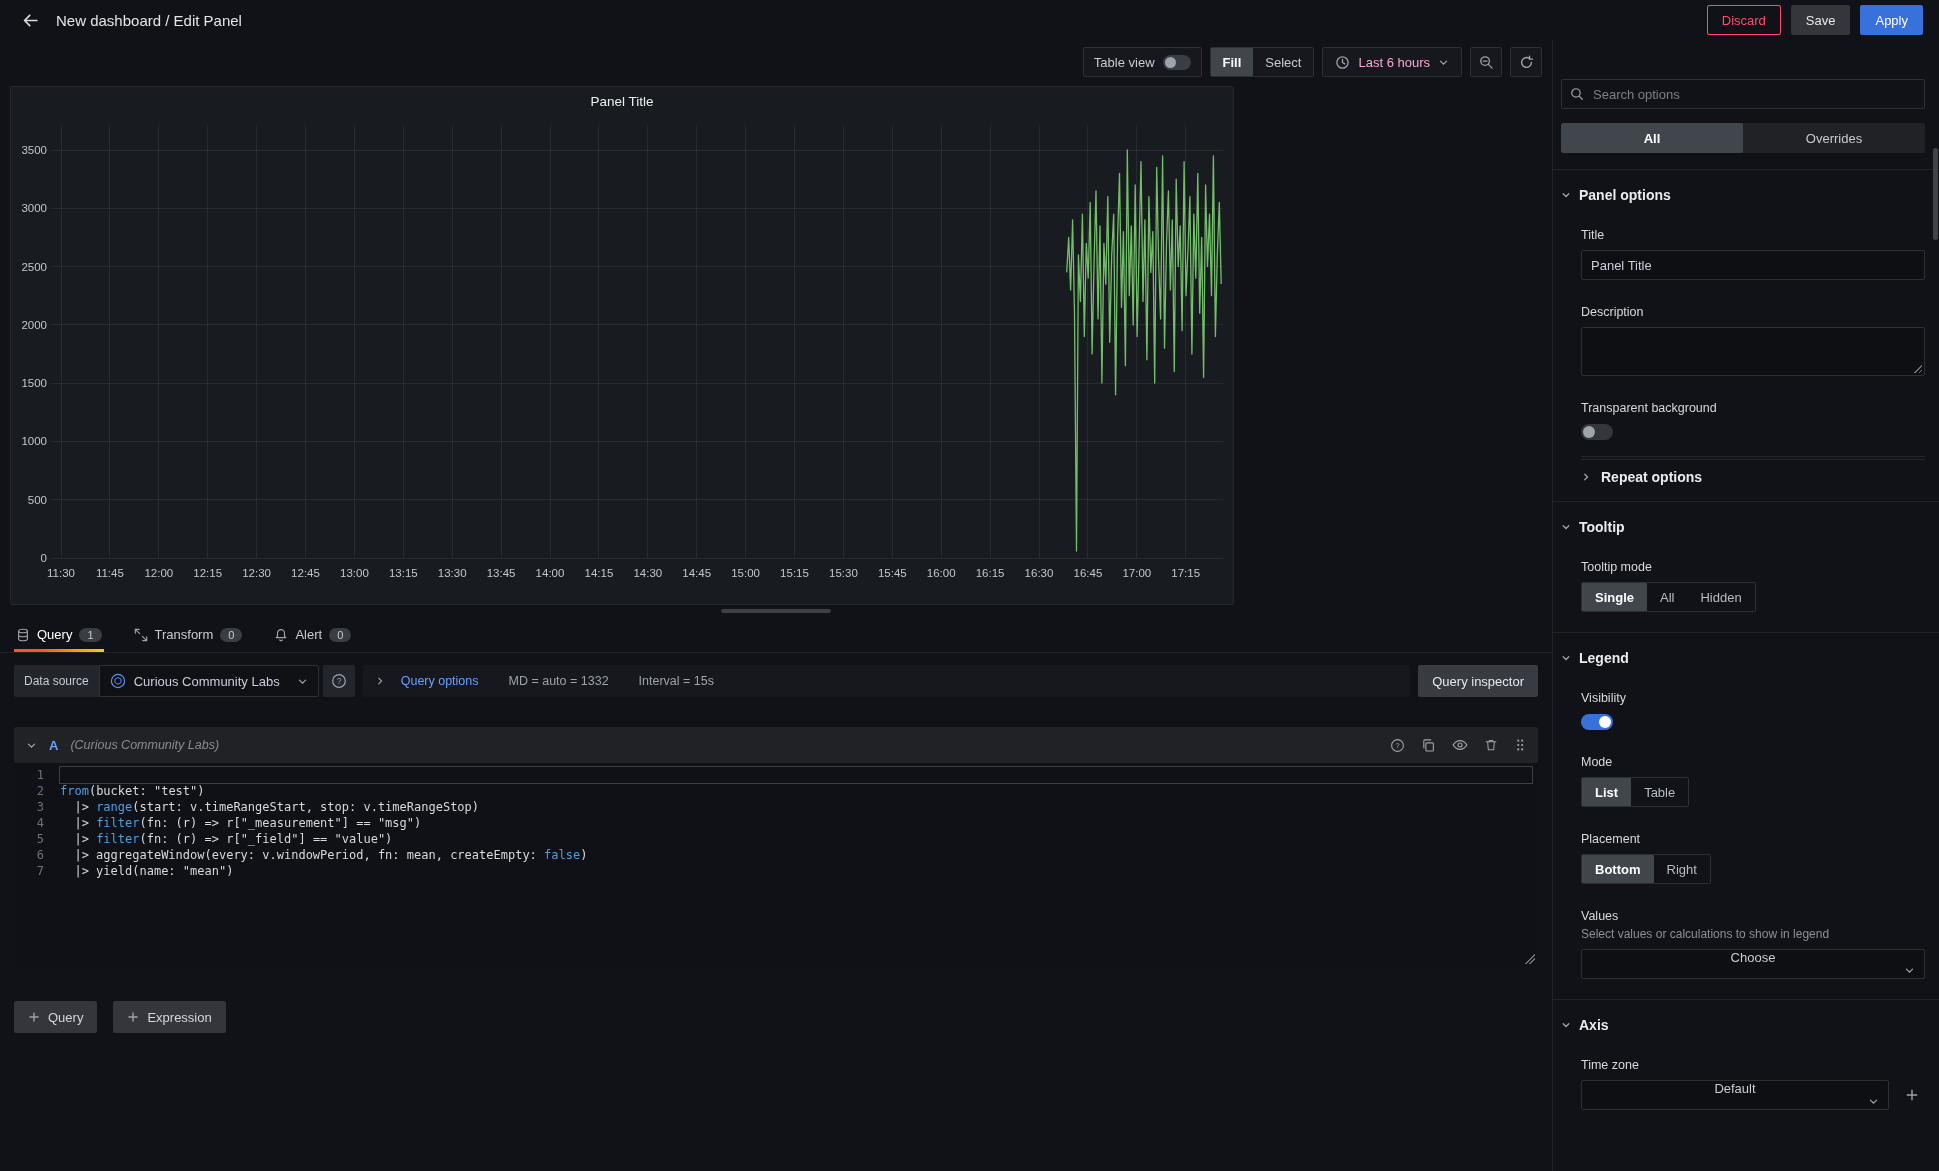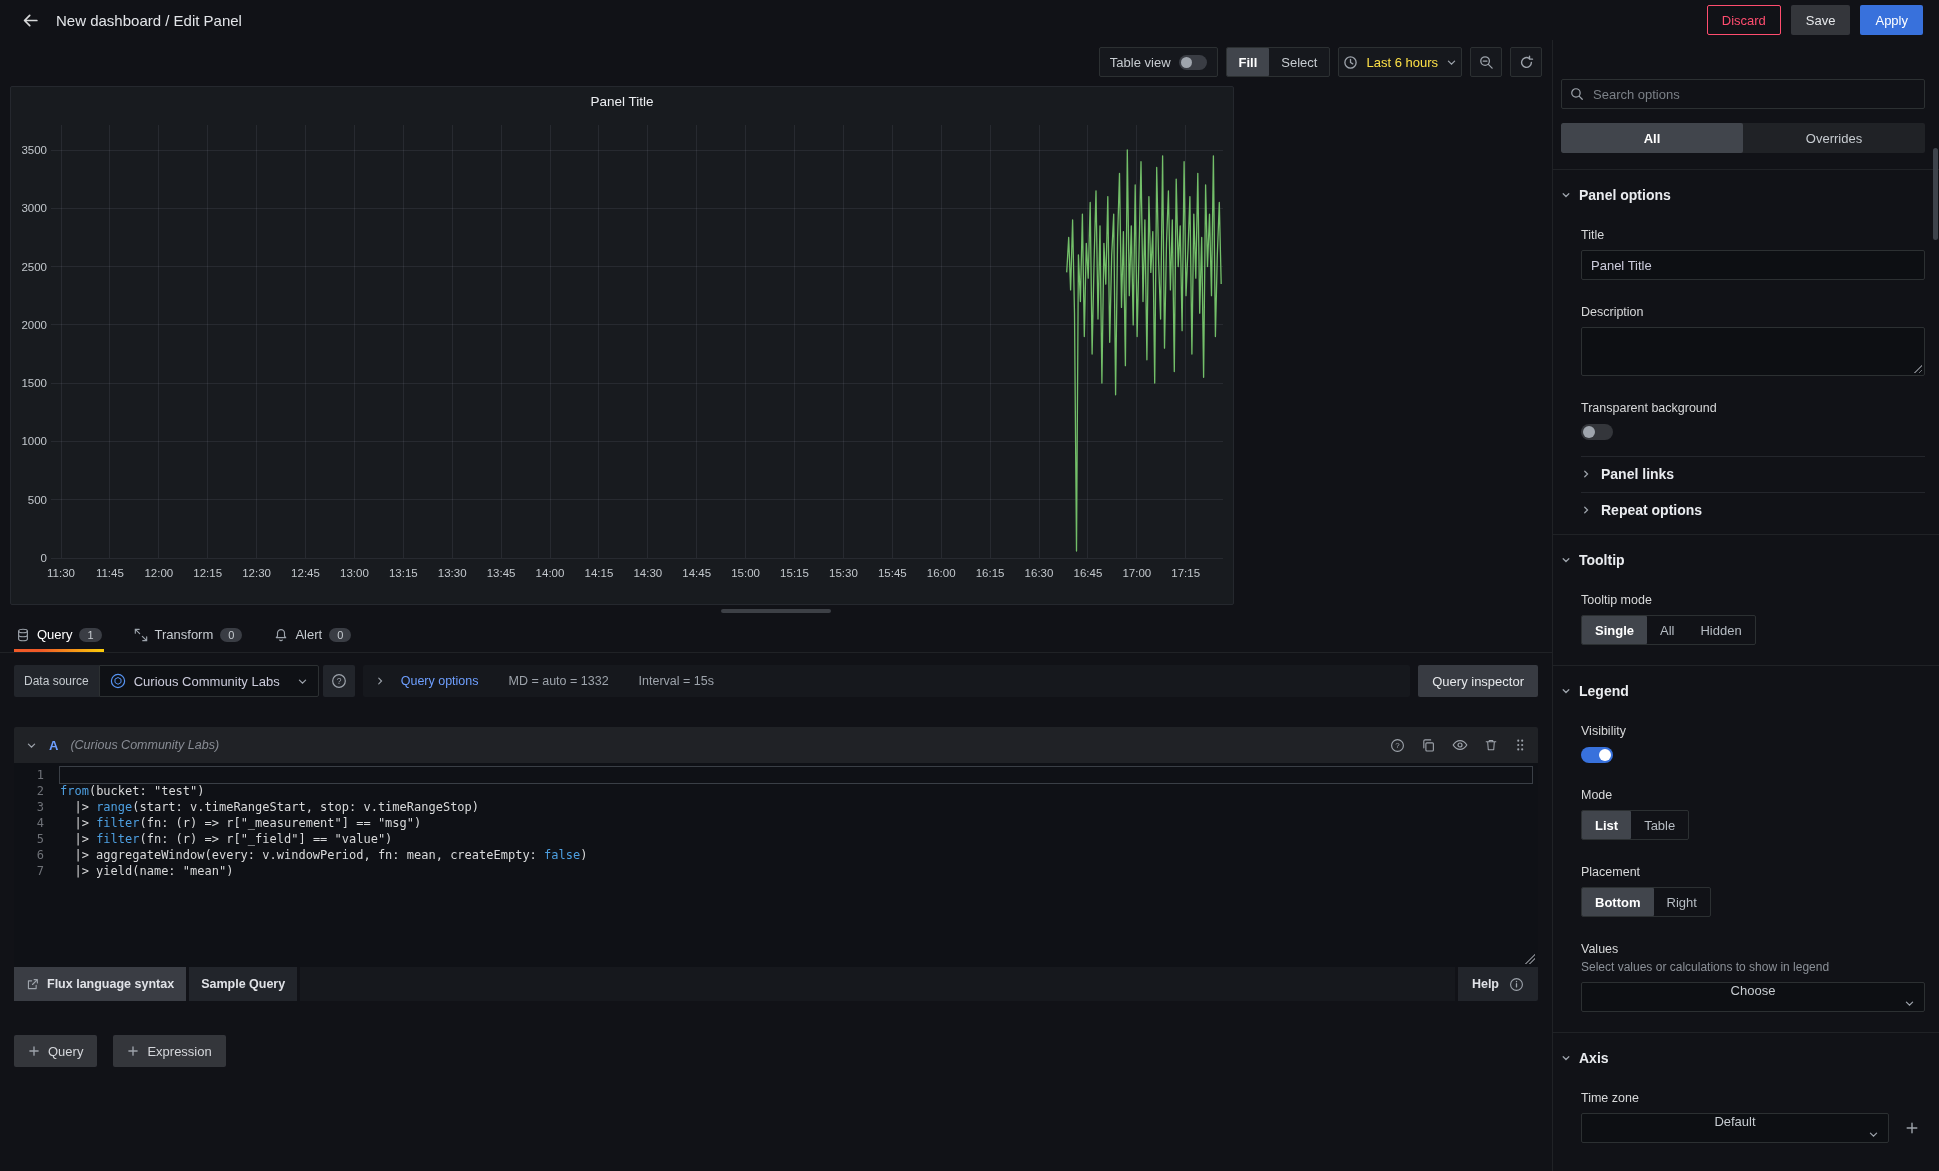--- a/index.html
+++ b/index.html
@@ -28,21 +28,21 @@
   .sidebar { flex:1; border-left:1px solid #202226; padding:5px 14px 0 8px; position:relative; overflow:hidden; }
 
   
   .ptoolbar { height:36px; display:flex; align-items:center; justify-content:flex-end; gap:8px; padding-right:10px; margin-top:4px; }
   .tgroup { height:30px; display:flex; align-items:center; border:1px solid #2c3032; border-radius:2px; background:#16181d; }
   .tgroup .seg { height:100%; display:flex; align-items:center; padding:0 12px; color:#c7ccd1; cursor:pointer; }
   .tgroup .seg.sel { background:#41454c; color:#fff; font-weight:600; border-radius:1px; }
   .tableview { padding:0 10px; gap:8px; display:flex; align-items:center; color:#c7ccd1; cursor:pointer; }
   .mini-toggle { width:28px; height:15px; border-radius:8px; background:#3a3d44; position:relative; }
   .mini-toggle::after { content:""; position:absolute; left:2px; top:2px; width:11px; height:11px; border-radius:50%; background:#9fa5ad; }
-  .timepick { display:flex; align-items:center; gap:8px; padding:0 4px; cursor:pointer; color:#fde047; font-weight:500; }
+  .timepick { display:flex; align-items:center; gap:8px; padding:0 12px; cursor:pointer; color:#f9a8d4; font-weight:500; }
   .sqbtn { width:32px; height:30px; display:flex; align-items:center; justify-content:center; border:1px solid #2c3032; border-radius:2px; background:#16181d; cursor:pointer; }
 
   
   .viz-panel { margin:6px 0 0 10px; width:1224px; height:519px; background:#181b1f; border:1px solid #25282e; border-radius:2px; }
   .viz-title { height:28px; display:flex; align-items:center; justify-content:center; font-weight:500; color:#eceef1; font-size:13.5px; }
   .grid { stroke:rgba(204,204,220,0.09); stroke-width:1; shape-rendering:crispEdges; }
   .xlab,.ylab { fill:#c2c7cc; font-size:11.5px; font-family:"Liberation Sans",sans-serif; }
   .series { fill:none; stroke-width:1.3; stroke-linejoin:round; }
   .legend-row { display:flex; align-items:center; gap:7px; margin:0 0 0 46px; }
   .legend-swatch { width:15px; height:4px; border-radius:1px; }
@@ -381,39 +381,20 @@
               <span class="ln">6</span>
               <span class="src"><span>  |&gt; aggregateWindow(every: v.windowPeriod, fn: mean, createEmpty: </span><span class="kw">false</span><span>)</span></span>
             </div>
             <div class="code-line">
               <span class="ln">7</span>
               <span class="src"><span>  |&gt; yield(name: "mean")</span></span>
             </div>
           </div>
       <div class="resize-corner"></div>
     </div>
-    <div class="qc-footer">
-      <div class="qf-btn">
-        <svg class="icon" width="13" height="13" viewBox="0 0 16 16">
-              <path d="M7 3.5H3v9.5h9.5V9M10 2h4v4M14 2L8 8" stroke="currentColor" stroke-width="1.4" fill="none" stroke-linecap="round" stroke-linejoin="round"></path>
-            </svg>
-        <span>Flux language syntax</span>
-      </div>
-      <div class="qf-btn dim">
-        <span>Sample Query</span>
-      </div>
-      <div class="qf-fill"></div>
-      <div class="qf-help">
-        <span>Help</span>
-        <svg class="icon" width="15" height="15" viewBox="0 0 16 16">
-              <circle cx="8" cy="8" r="6.3" stroke="currentColor" stroke-width="1.2" fill="none"></circle>
-              <path d="M8 7.2v3.4M8 4.8v.2" stroke="currentColor" stroke-width="1.4" stroke-linecap="round"></path>
-            </svg>
-      </div>
-    </div>
   </div>
 
   <div class="add-row">
     <div class="add-btn">
       <svg class="icon" width="12" height="12" viewBox="0 0 16 16">
             <path d="M8 2.5v11M2.5 8h11" stroke="currentColor" stroke-width="1.8" stroke-linecap="round"></path>
           </svg>
       <span>Query</span>
     </div>
     <div class="add-btn">
@@ -452,26 +433,20 @@
     <div class="sb-label">Title</div>
     <input class="sb-input" value="Panel Title" style="">
     <div class="sb-label">Description</div>
     <div class="sb-textarea">
           <div class="ta-corner"></div>
         </div>
     <div class="sb-label">Transparent background</div>
     <div class="toggle off"></div>
   </div>
   <div class="sb-subdivider"></div>
-  <div class="collapse-row">
-    <svg class="icon" width="10" height="10" viewBox="0 0 16 16">
-          <path d="M6 3.5L10.5 8 6 12.5" stroke="currentColor" stroke-width="2" fill="none" stroke-linecap="round"></path>
-        </svg>
-    <span class="title">Panel links</span>
-  </div>
   <div class="sb-subdivider" style="margin-top:2px"></div>
   <div class="collapse-row">
     <svg class="icon" width="10" height="10" viewBox="0 0 16 16">
           <path d="M6 3.5L10.5 8 6 12.5" stroke="currentColor" stroke-width="2" fill="none" stroke-linecap="round"></path>
         </svg>
     <span class="title">Repeat options</span>
   </div>
 
   <div class="sb-divider" style="margin-top:8px"></div>
 

